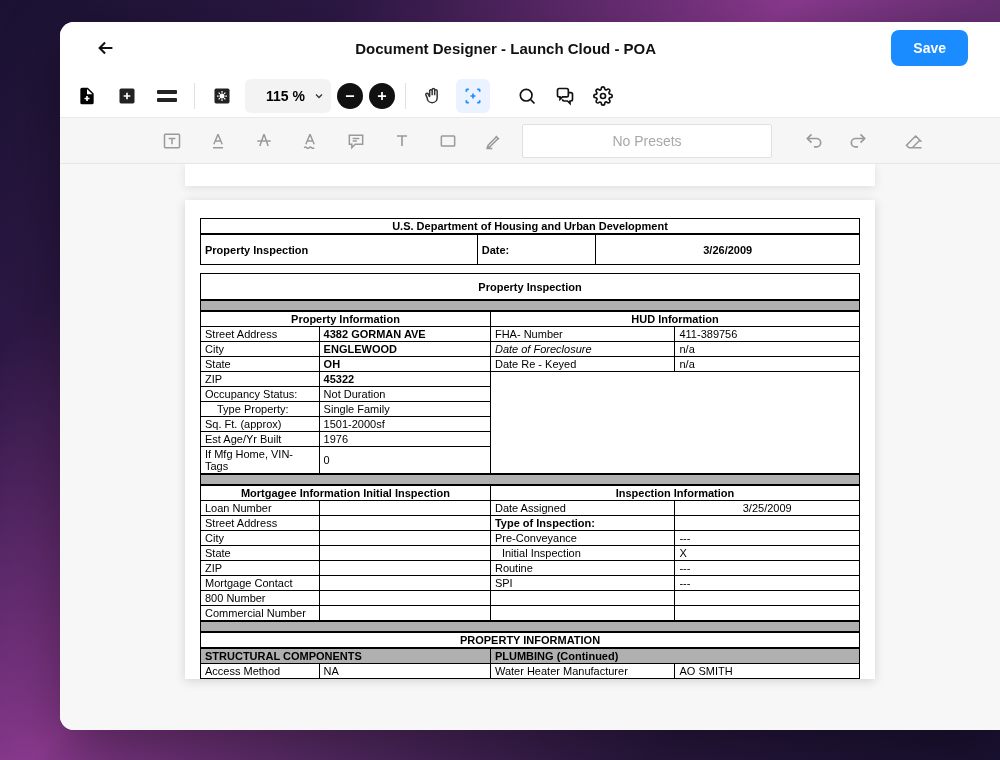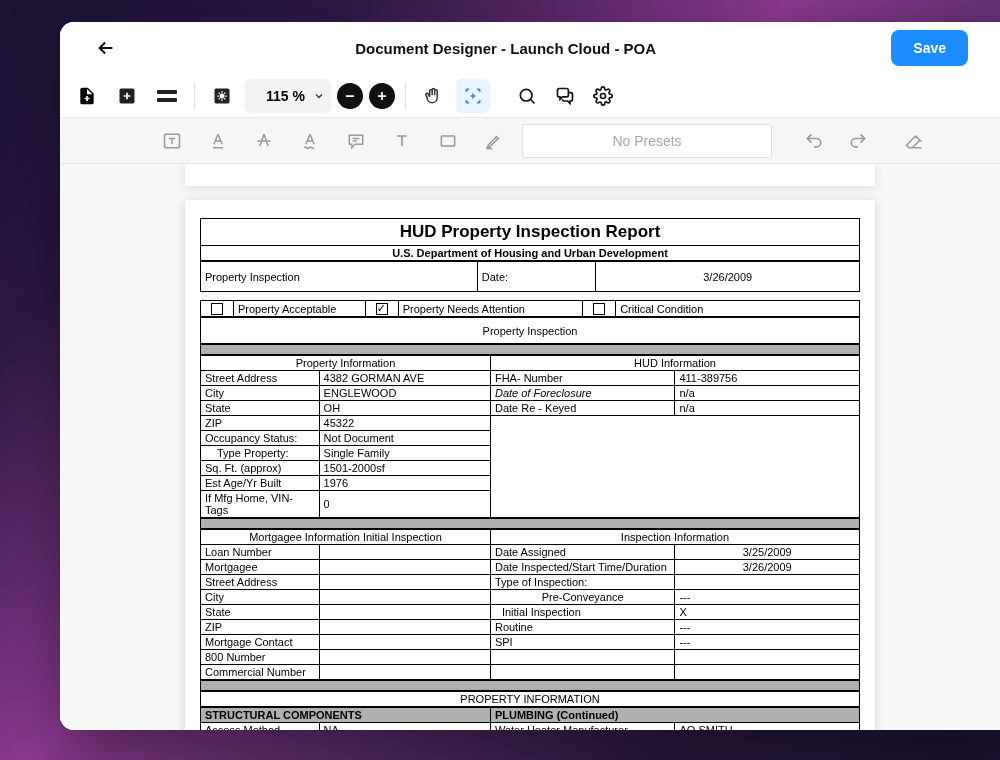--- a/index.html
+++ b/index.html
@@ -85,21 +85,21 @@
     box-shadow: 0 2px 10px rgba(0,0,0,.15);
     padding: 18px 15px 0;
   }
   .page-top-gap { height: 22px; background:#fff; width:690px; margin:0 auto 14px; box-shadow: 0 2px 10px rgba(0,0,0,.1); }
   
   .doc { font-family: Arial, sans-serif; }
   .doc-title { font-size: 17px; font-weight:700; text-align:center; border:1.5px solid #000; border-bottom:none; padding:3px 0;}
   .doc-sub   { font-size: 11px; font-weight:700; text-align:center; border:1.5px solid #000; padding:1px 0;}
   table.grid { width:100%; border-collapse: collapse; font-size: 11px; }
   table.grid td, table.grid th { border:1px solid #000; padding: 1px 4px; vertical-align: middle; }
-  .bold { font-weight:400; }
+  .bold { font-weight:700; }
   .center { text-align:center; }
   .shade { background:#b0b0b0; font-weight:700; text-align:center; }
   .ck { width:12px; height:12px; border:1.3px solid #000; display:inline-block; vertical-align:middle; position:relative; }
   .ck.checked::after { content:"✓"; position:absolute; font-size:11px; top:-2px; left:0; }
   .spacer { height:8px; }
 </style>
 </head>
 <body>
 
 <div class="app-frame">
@@ -252,46 +252,33 @@
     <div class="t2icon" style="margin-left:10px">
       <svg width="20" height="20" viewBox="0 0 24 24" fill="none" stroke="currentColor" stroke-width="1.8">
           <path d="M18 12l-8 8H6l-3-3 11-11 6 6-2 0zM8 20h13"></path>
         </svg>
     </div>
   </div>
 
   <div class="viewport">
     <div class="page-top-gap"></div>
     <div class="page doc">
-      <div class="doc-title">HUD Property Inspection Report</div>
       <div class="doc-sub">U.S. Department of Housing and Urban Development</div>
 
       <table class="grid" style="border-top:none">
         <tbody>
             <tr style="height:30px">
           <td class="bold" style="width:42%">Property Inspection</td>
           <td class="bold" style="width:18%">Date:</td>
           <td class="bold center">3/26/2009</td>
         </tr>
       </tbody>
         </table>
       <div class="spacer"></div>
 
-      <table class="grid">
-        <tbody>
-            <tr>
-          <td style="width:5%;text-align:center"><span class="ck" id="ck1"></span></td>
-          <td class="bold" style="width:20%">Property Acceptable</td>
-          <td style="width:5%;text-align:center"><span class="ck checked" id="ck2"></span></td>
-          <td class="bold" style="width:28%">Property Needs Attention</td>
-          <td style="width:5%;text-align:center"><span class="ck" id="ck3"></span></td>
-          <td class="bold">Critical Condition</td>
-        </tr>
-      </tbody>
-        </table>
 
       <table class="grid">
         <tbody>
             <tr style="height:26px">
               <td class="bold center">Property Inspection</td>
             </tr>
       </tbody>
         </table>
       <table class="grid">
           <tbody>
@@ -327,21 +314,21 @@
               <td style="width: 28%;">Date Re - Keyed</td>
               <td>n/a</td>
             </tr>
             <tr>
               <td style="width: 18%;">ZIP</td>
               <td class="bold" style="width: 26%;">45322</td>
               <td colspan="2" rowspan="6" style="border-top: 1px solid rgb(0, 0, 0);"></td>
             </tr>
             <tr>
               <td style="width: 18%;">Occupancy Status:</td>
-              <td style="width: 26%;">Not Document</td>
+              <td style="width: 26%;">Not Duration</td>
             </tr>
             <tr>
               <td style="width: 18%; padding-left: 16px;">Type Property:</td>
               <td style="width: 26%;">Single Family</td>
             </tr>
             <tr>
               <td style="width: 18%;">Sq. Ft. (approx)</td>
               <td style="width: 26%;">1501-2000sf</td>
             </tr>
             <tr>
@@ -370,35 +357,29 @@
         </tr>
         </tbody>
           <tbody id="mort-body">
             <tr>
               <td style="width: 18%;">Loan Number</td>
               <td style="width: 26%;"></td>
               <td style="width: 28%;">Date Assigned</td>
               <td class="center">3/25/2009</td>
             </tr>
             <tr>
-              <td style="width: 18%;">Mortgagee</td>
-              <td style="width: 26%;"></td>
-              <td style="width: 28%;">Date Inspected/Start Time/Duration</td>
-              <td class="center">3/26/2009</td>
-            </tr>
-            <tr>
               <td style="width: 18%;">Street Address</td>
               <td style="width: 26%;"></td>
               <td class="bold" style="width: 28%;">Type of Inspection:</td>
               <td></td>
             </tr>
             <tr>
               <td style="width: 18%;">City</td>
               <td style="width: 26%;"></td>
-              <td style="width: 28%; text-align: center;">Pre-Conveyance</td>
+              <td style="width: 28%;">Pre-Conveyance</td>
               <td>---</td>
             </tr>
             <tr>
               <td style="width: 18%;">State</td>
               <td style="width: 26%;"></td>
               <td style="width: 28%; padding-left: 11px;">Initial Inspection</td>
               <td>X</td>
             </tr>
             <tr>
               <td style="width: 18%;">ZIP</td>

